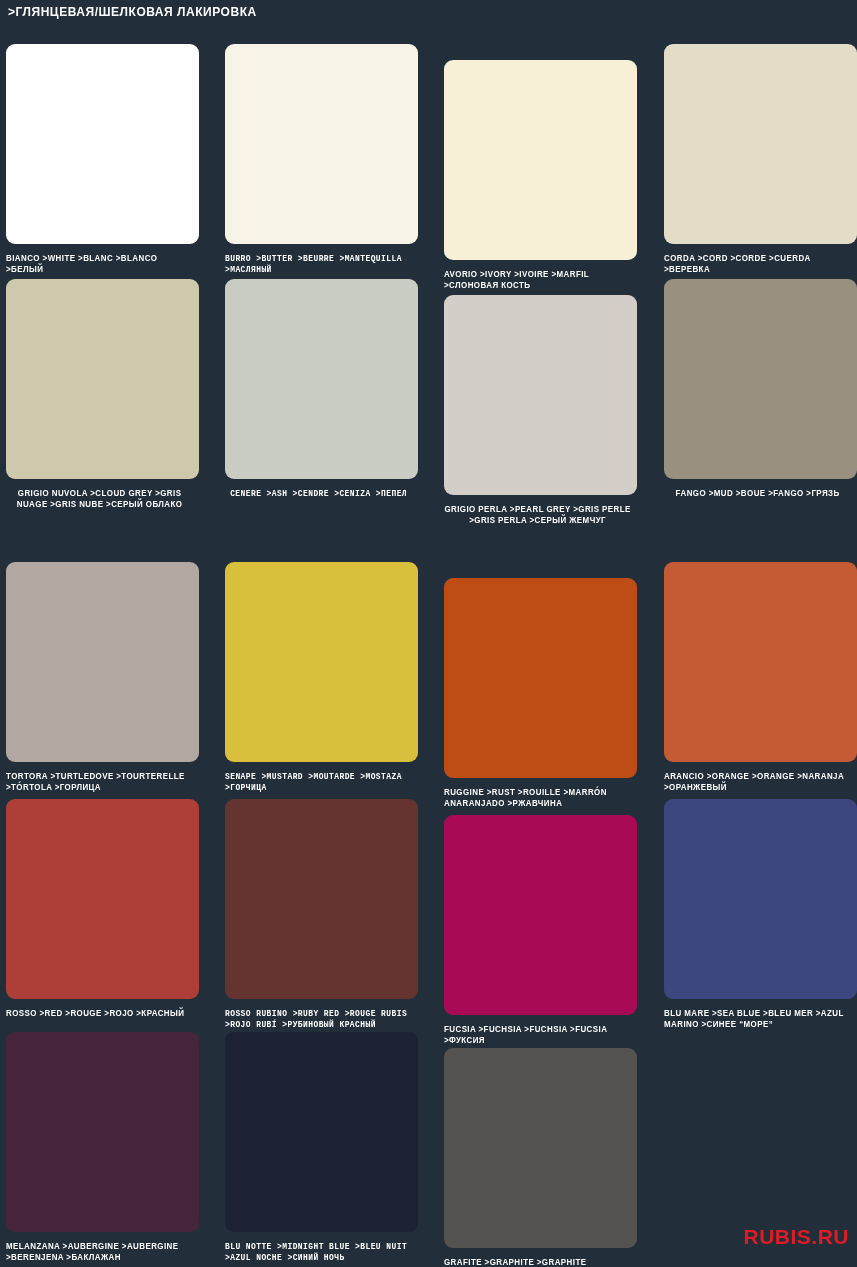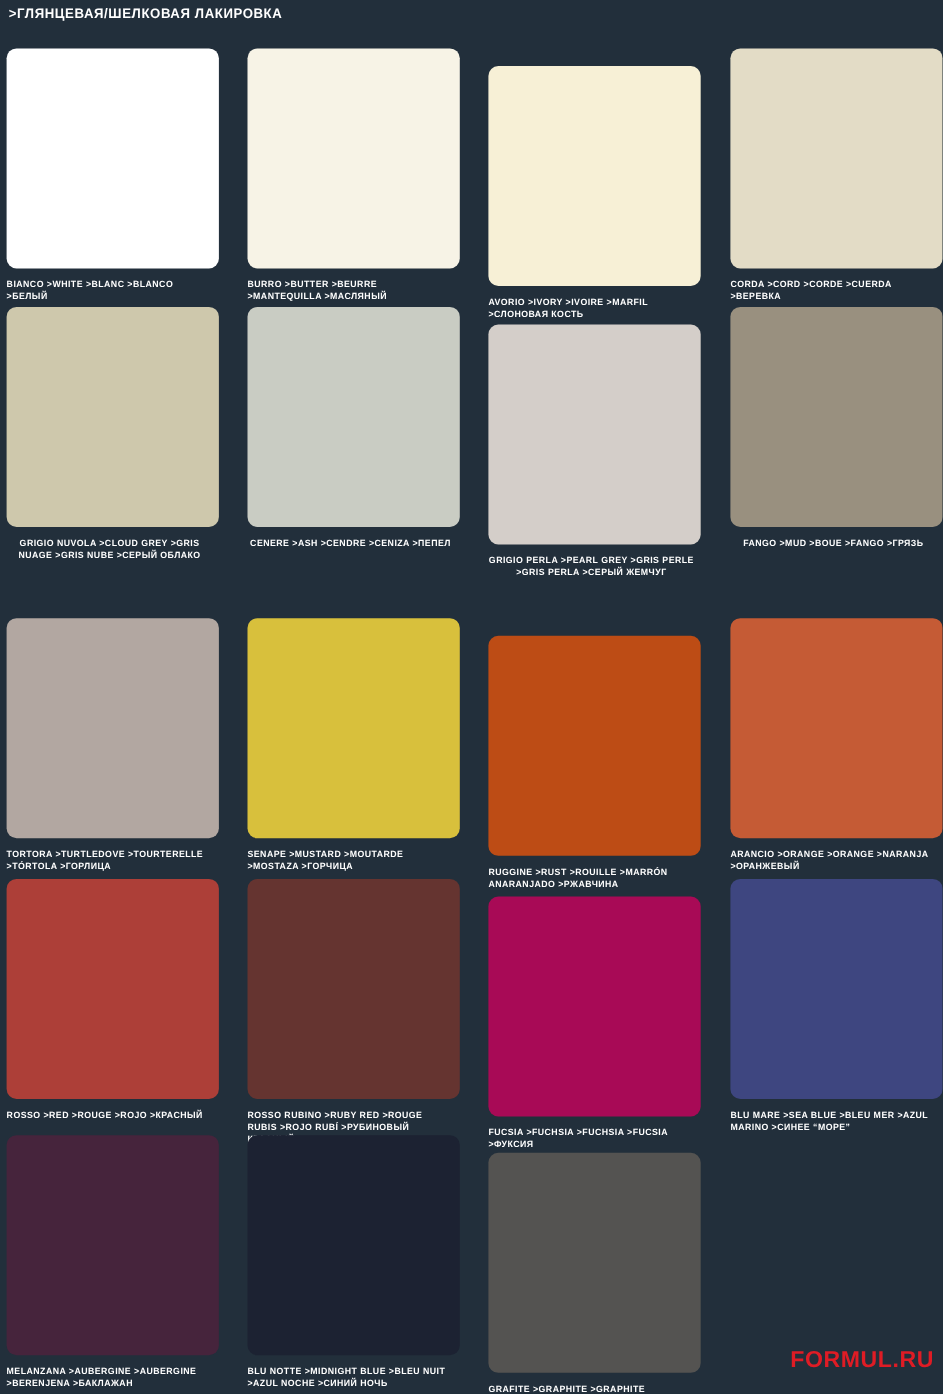--- a/index.html
+++ b/index.html
@@ -40,21 +40,21 @@
     position: relative;
     width: 857px;
   }
 
   .cell {
     position: absolute;
     top: 0;
     width: 193px;
   }
   .cell.c0 { left: 6px; }
-  .cell.c1 { left: 225px; }
+  .cell.c1 { left: 225px; font-family: Liberation Mono, monospace; }
   .cell.c2 { left: 444px; margin-top: 16px; }
   .cell.c3 { left: 664px; }
 
   .swatch {
     width: 100%;
     height: 200px;
     border-radius: 9px;
     display: block;
   }
 
@@ -171,13 +171,13 @@
         <div class="swatch" title="MIDNIGHT BLUE" style="background: rgb(28, 34, 50);"></div>
         <div class="labels">BLU NOTTE &gt;MIDNIGHT BLUE &gt;BLEU NUIT &gt;AZUL NOCHE &gt;СИНИЙ НОЧЬ</div>
       </div>
       <div class="cell c2">
         <div class="swatch" title="GRAPHITE" style="background: rgb(84, 83, 81);"></div>
         <div class="labels">GRAFITE &gt;GRAPHITE &gt;GRAPHITE &gt;GRAFITO &gt;ГРАФИТ</div>
       </div>
     </div>
   </div>
 
-<div id="watermark">FORMUL.RU</div>
+<div id="watermark">RUBIS.RU</div>
 
 </body></html>

